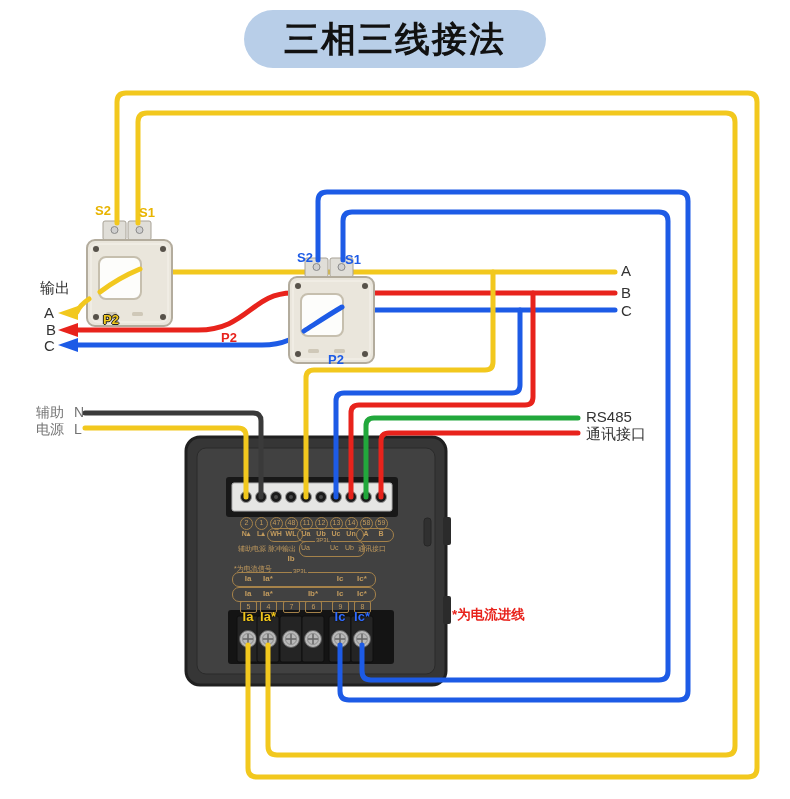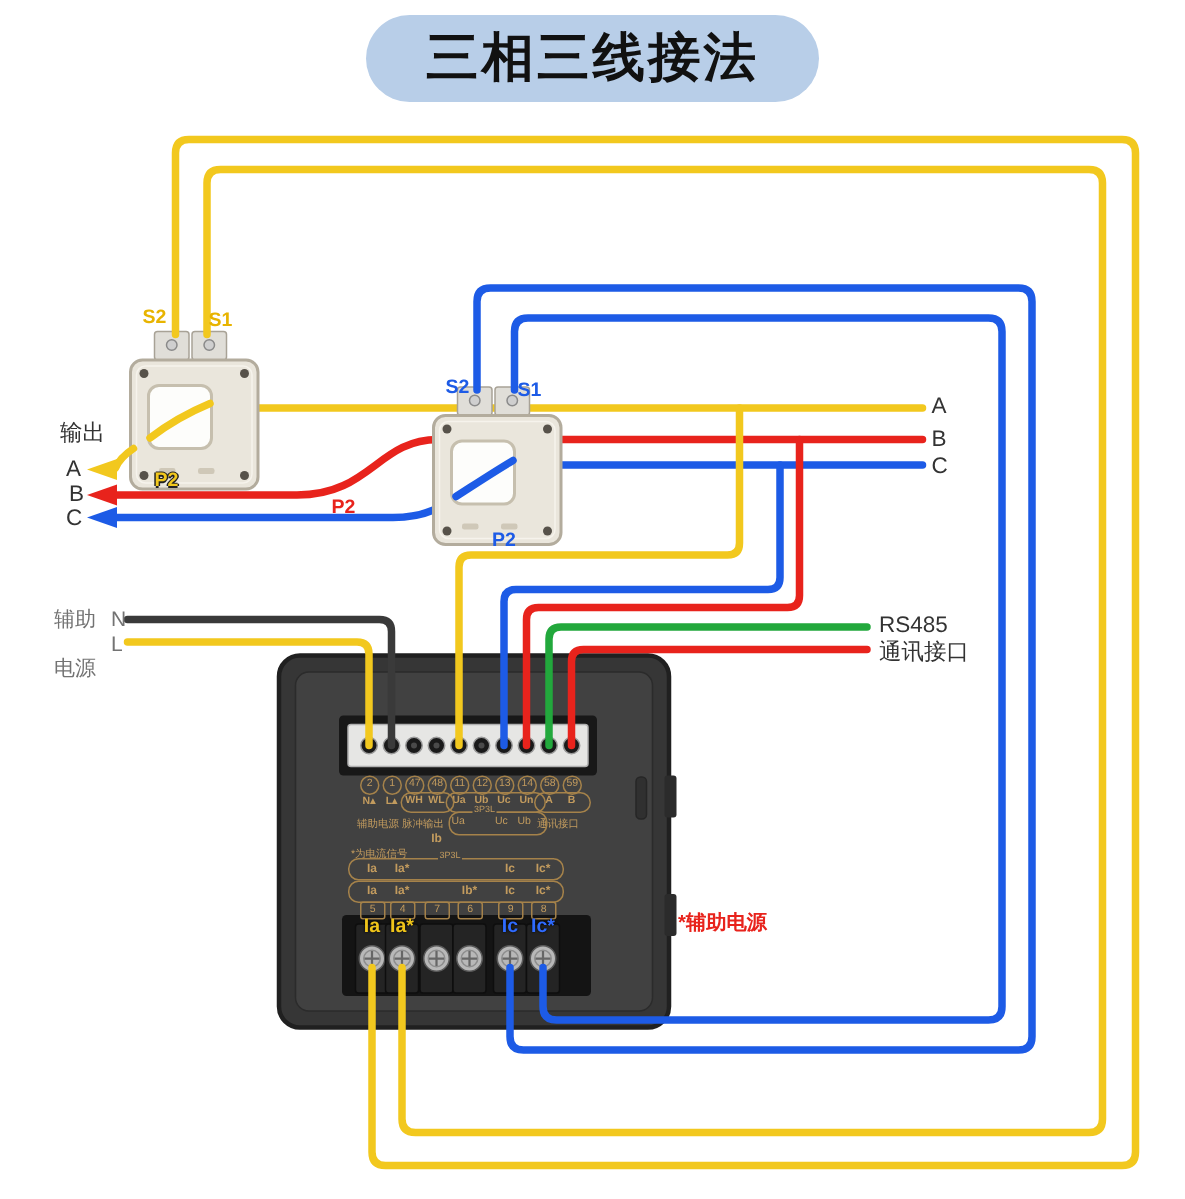--- a/index.html
+++ b/index.html
@@ -153,30 +153,30 @@
   <span class="lbl ct-lab blue-t" style="left:297px;top:250px">S2</span>
   <span class="lbl ct-lab blue-t" style="left:345px;top:252px">S1</span>
   <span class="lbl ct-lab blue-t" style="left:328px;top:352px">P2</span>
 
   <span class="lbl ph" style="left:40px;top:279px">输出</span>
   <span class="lbl ph" style="left:44px;top:304px">A</span>
   <span class="lbl ph" style="left:46px;top:321px">B</span>
   <span class="lbl ph" style="left:44px;top:337px">C</span>
   <span class="lbl aux" style="left:36px;top:404px">辅助</span>
   <span class="lbl aux" style="left:74px;top:404px">N</span>
-  <span class="lbl aux" style="left:36px;top:437px">电源</span>
+  <span class="lbl aux" style="left:36px;top:421px">电源</span>
   <span class="lbl aux" style="left:74px;top:421px">L</span>
 
   <span class="lbl ph" style="left:621px;top:262px">A</span>
   <span class="lbl ph" style="left:621px;top:284px">B</span>
   <span class="lbl ph" style="left:621px;top:302px">C</span>
   <span class="lbl ph" style="left:586px;top:408px">RS485</span>
   <span class="lbl ph" style="left:586px;top:425px">通讯接口</span>
 
-  <span class="lbl note-red" style="left:452px;top:606px">*辅助电源</span>
+  <span class="lbl note-red" style="left:452px;top:606px">*为电流进线</span>
 
   <div id="meter-labels">
       <span class="circ" style="left: 240px; top: 517px;">2</span>
       <span class="circ" style="left: 255px; top: 517px;">1</span>
       <span class="circ" style="left: 270px; top: 517px;">47</span>
       <span class="circ" style="left: 285px; top: 517px;">48</span>
       <span class="circ" style="left: 300px; top: 517px;">11</span>
       <span class="circ" style="left: 315px; top: 517px;">12</span>
       <span class="circ" style="left: 330px; top: 517px;">13</span>
       <span class="circ" style="left: 345px; top: 517px;">14</span>

